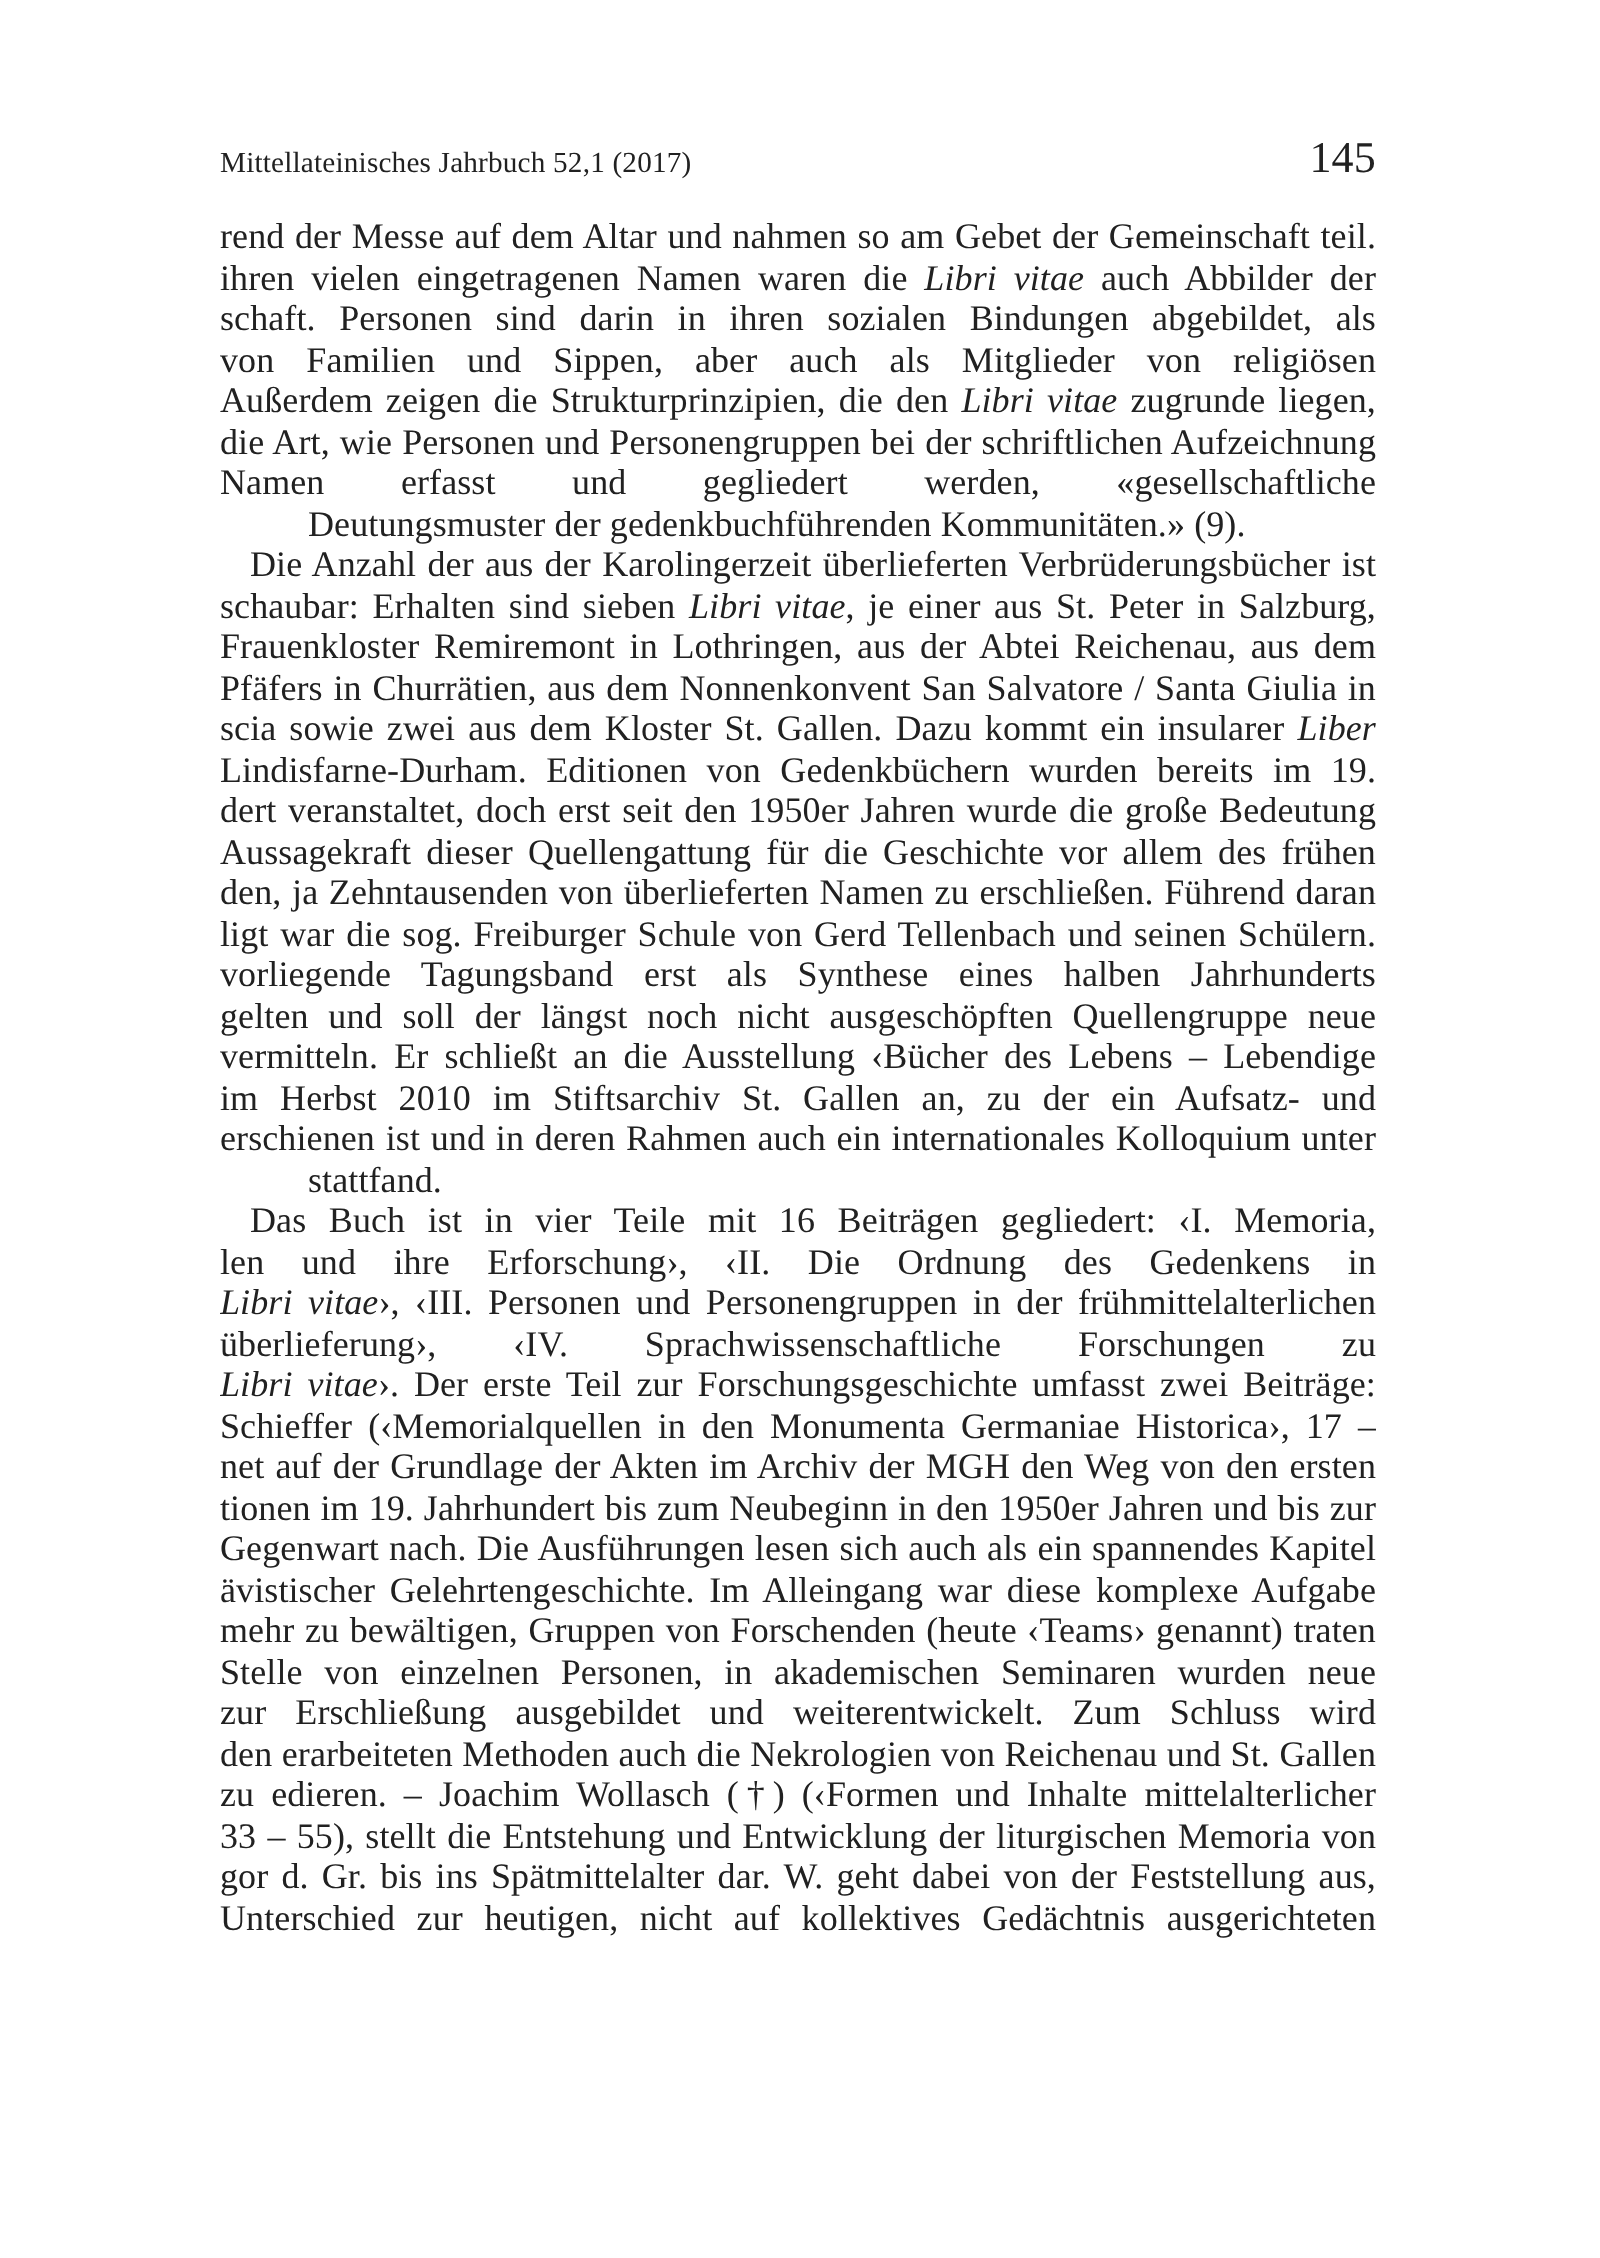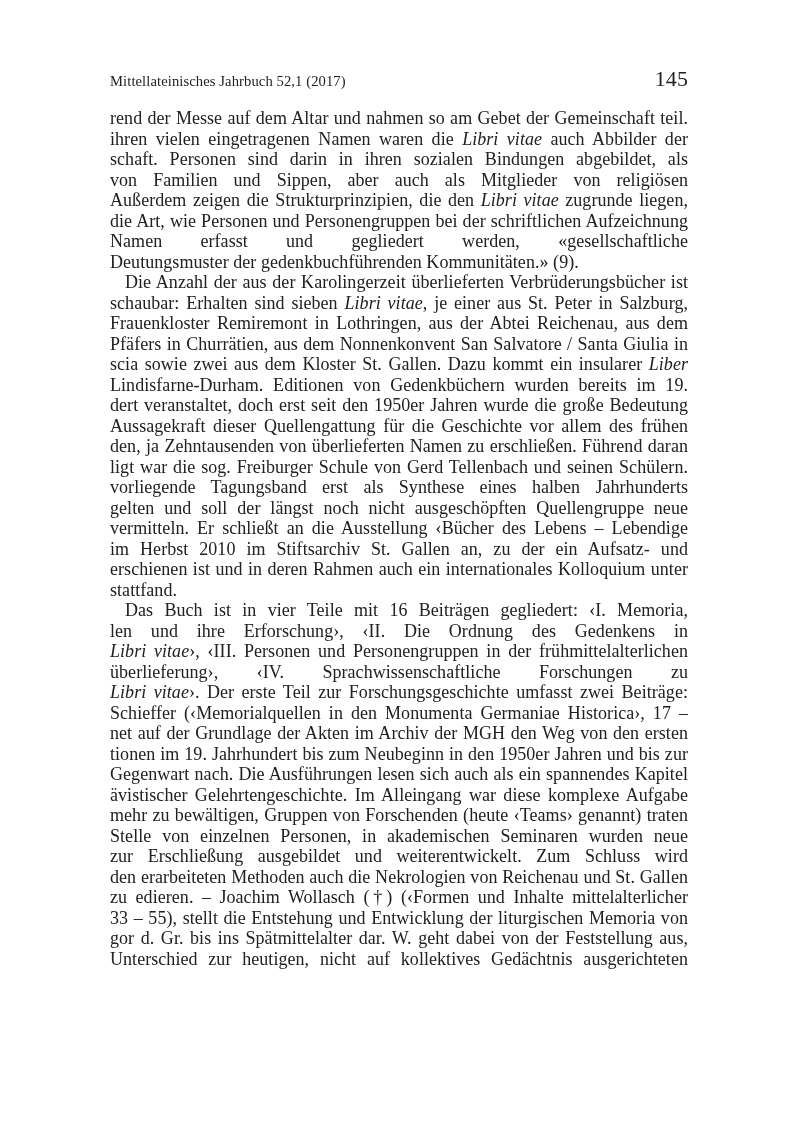--- a/index.html
+++ b/index.html
@@ -52,20 +52,21 @@
     height: 20.5px;
     overflow: hidden;
     text-align: justify;
     text-align-last: justify;
     text-justify: inter-word;
     white-space: normal;
   }
 
   .line.para-end {
     text-align-last: left;
+    margin-left: 44px;
   }
 
   .line.indent {
     text-indent: 15px;
   }
 
   .line i {
     font-style: italic;
   }
 </style>

